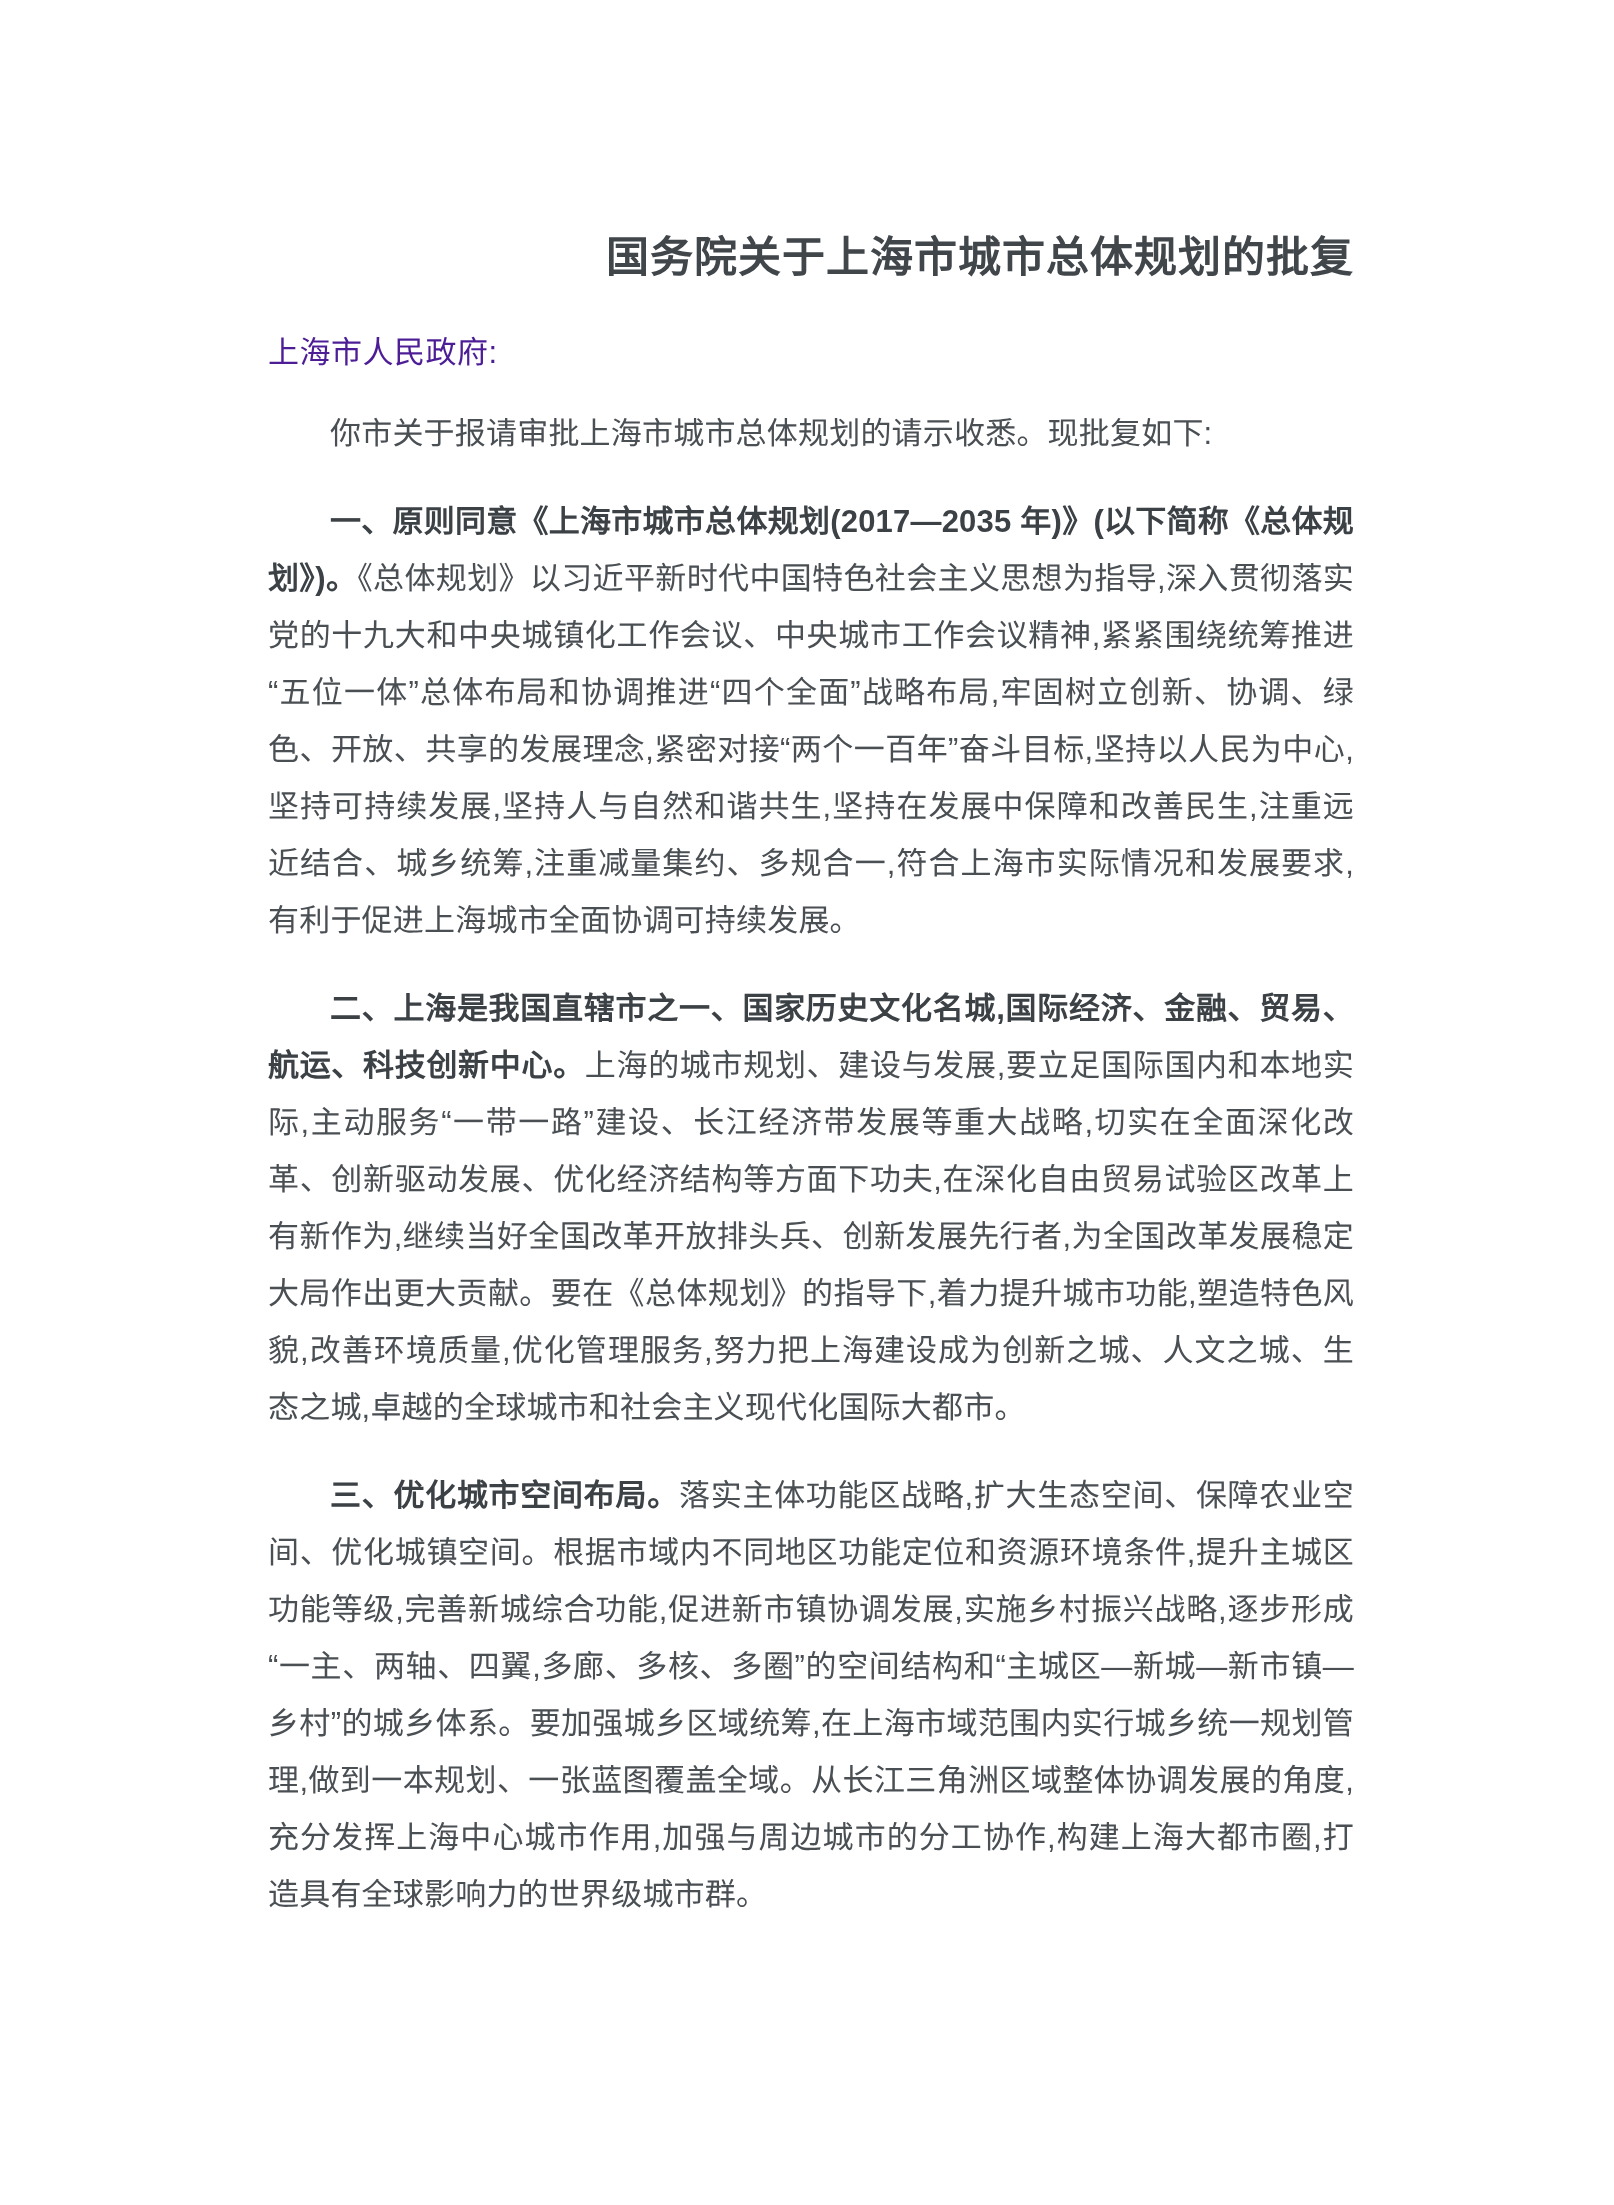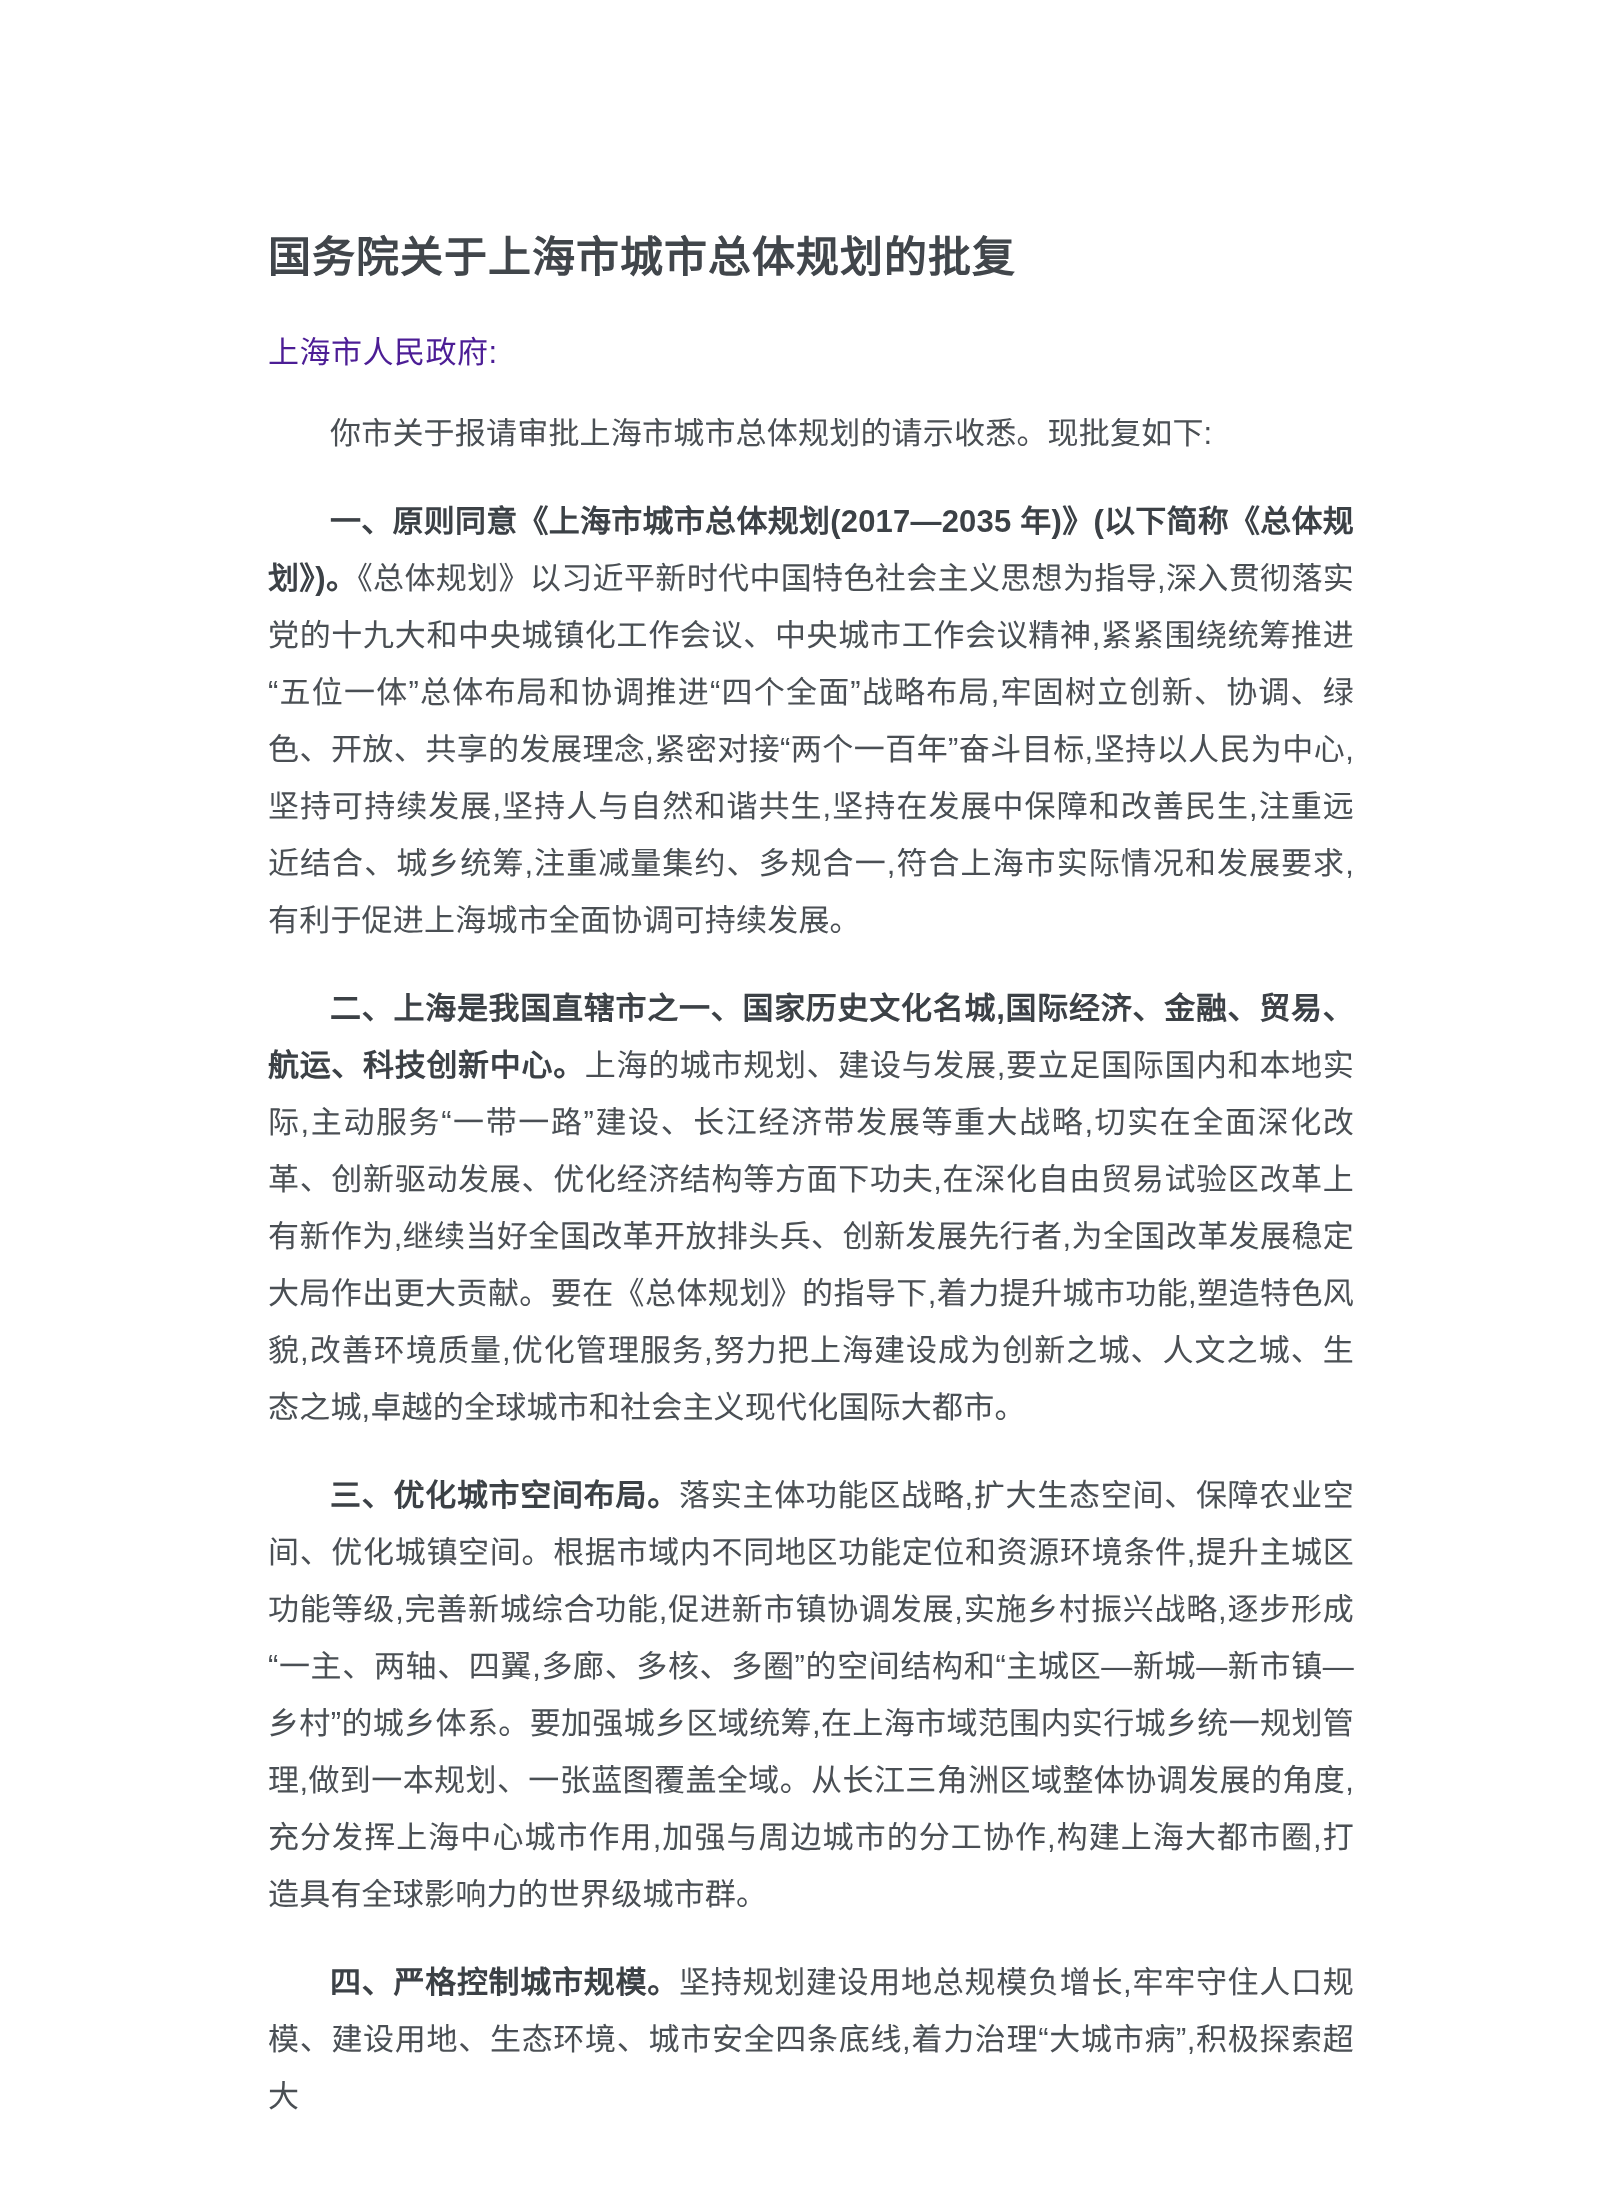--- a/index.html
+++ b/index.html
@@ -23,21 +23,21 @@
   }
   .content {
     position: absolute;
     left: 268px;
     top: 0;
     width: 1086px;
   }
   .doc-title {
     margin: 0;
     padding: 0;
-    text-align: left;
+    text-align: right;
     font-size: 43px;
     font-weight: 700;
     line-height: 1.35;
     letter-spacing: 1px;
     color: #41464b;
     padding-top: 228px;
   }
   .doc-number {
     text-align: center;
     font-size: 29px;
@@ -97,18 +97,15 @@
     </p>
 
     <p class="para num-para">
       <span class="lead">二、上海是我国直辖市之一、国家历史文化名城,国际经济、金融、贸易、航运、科技创新中心。</span><span>上海的城市规划、建设与发展,要立足国际国内和本地实际,主动服务“一带一路”建设、长江经济带发展等重大战略,切实在全面深化改革、创新驱动发展、优化经济结构等方面下功夫,在深化自由贸易试验区改革上有新作为,继续当好全国改革开放排头兵、创新发展先行者,为全国改革发展稳定大局作出更大贡献。要在《总体规划》的指导下,着力提升城市功能,塑造特色风貌,改善环境质量,优化管理服务,努力把上海建设成为创新之城、人文之城、生态之城,卓越的全球城市和社会主义现代化国际大都市。</span>
     </p>
 
     <p class="para num-para">
       <span class="lead">三、优化城市空间布局。</span><span>落实主体功能区战略,扩大生态空间、保障农业空间、优化城镇空间。根据市域内不同地区功能定位和资源环境条件,提升主城区功能等级,完善新城综合功能,促进新市镇协调发展,实施乡村振兴战略,逐步形成“一主、两轴、四翼,多廊、多核、多圈”的空间结构和“主城区—新城—新市镇—乡村”的城乡体系。要加强城乡区域统筹,在上海市域范围内实行城乡统一规划管理,做到一本规划、一张蓝图覆盖全域。从长江三角洲区域整体协调发展的角度,充分发挥上海中心城市作用,加强与周边城市的分工协作,构建上海大都市圈,打造具有全球影响力的世界级城市群。</span>
     </p>
 
-    <p class="para num-para">
-      <span class="lead">四、严格控制城市规模。</span><span>坚持规划建设用地总规模负增长,牢牢守住人口规模、建设用地、生态环境、城市安全四条底线,着力治理“大城市病”,积极探索超大</span>
-    </p>
 
   </div>
 </div>
 
 </body></html>

